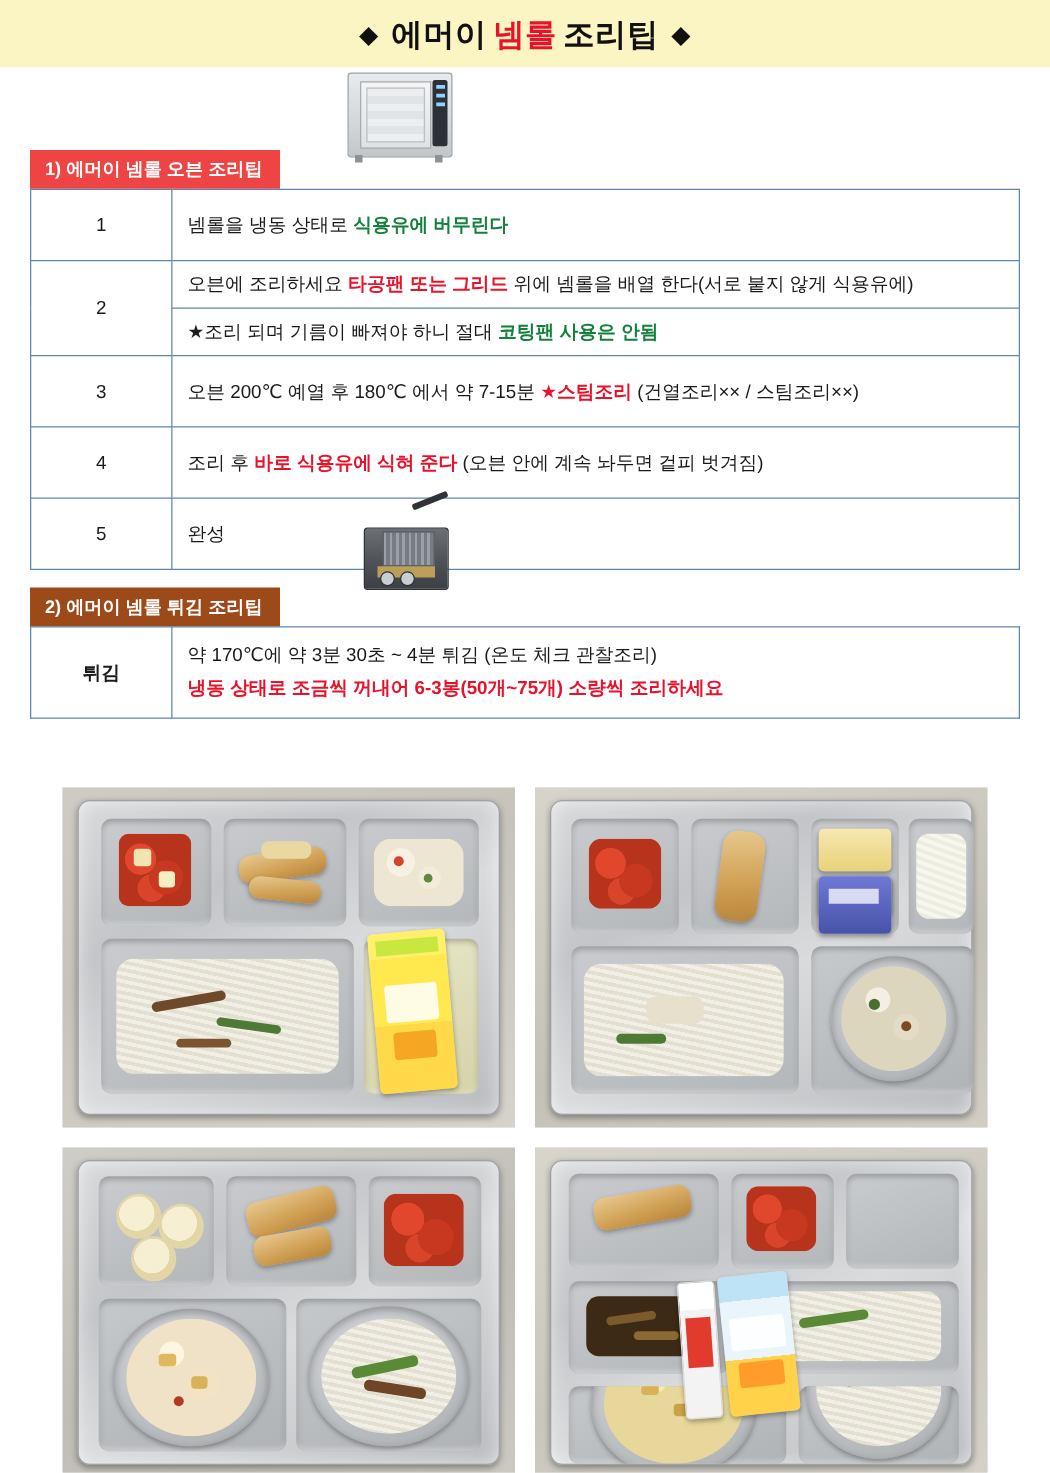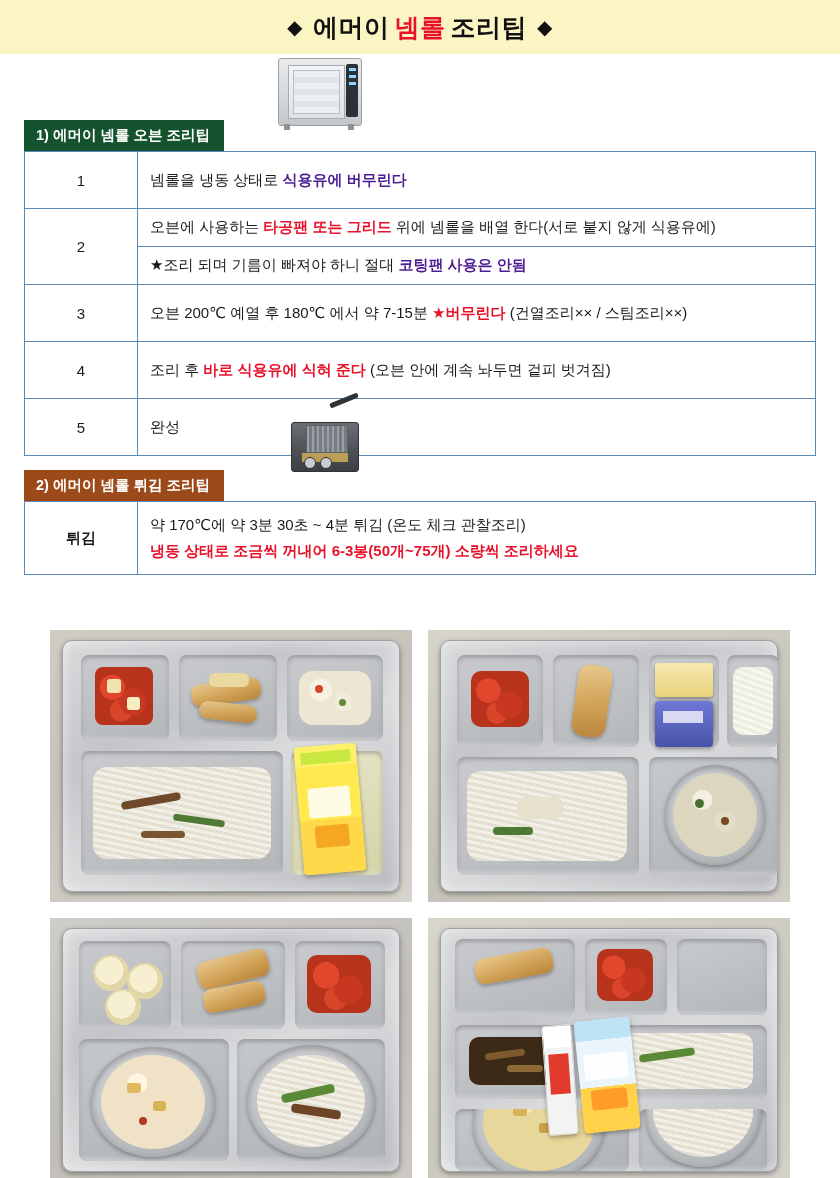--- a/index.html
+++ b/index.html
@@ -41,21 +41,21 @@
     margin-top: 14px;
   }
   .section-header {
     display: inline-block;
     color: #ffffff;
     font-size: 14.5px;
     font-weight: bold;
     padding: 6px 14px 6px 12px;
     margin-left: 24px;
   }
-  .sec-1 { background: #14532d; }
+  .sec-1 { background: #ef4444; }
   .sec-2 { background: #9c4a1a; }
 
   
   .appliance {
     position: absolute;
     top: -62px;
   }
   .oven-img { left: 278px; width: 82px; height: 72px; }
   .fryer-img { left: 285px; width: 80px; height: 68px; }
 
@@ -144,21 +144,21 @@
     font-size: 15px;
     vertical-align: middle;
   }
   table.fry-table td { border-color: #5b87b5; }
   .num-col {
     width: 88px;
     text-align: center;
     font-size: 15px;
   }
   .row-h1 { height: 38px; }
-  .hl-blue { color: #4c1d95; font-weight: bold; }
+  .hl-blue { color: #15803d; font-weight: bold; }
   .hl-red { color: #e8122a; font-weight: bold; }
   .fry-cell {
     line-height: 1.75;
   }
   .fry-label { text-align: center; font-weight: bold; }
 
   
   .photo-grid {
     position: absolute;
     left: 50px;
@@ -275,32 +275,32 @@
   <tbody>
     <tr>
       <td class="num-col row-h1">1</td>
       <td class="row-h1">
         <span>넴롤을 냉동 상태로 </span><span class="hl-blue">식용유에 버무린다</span>
       </td>
     </tr>
     <tr>
       <td class="num-col" rowspan="2">2</td>
       <td>
-        <span>오븐에 사용하는 </span><span class="hl-red">타공팬 또는 그리드</span><span> 위에 넴롤을 배열 한다(서로 붙지 않게 식용유에)</span>
+        <span>오븐에 조리하세요 </span><span class="hl-red">타공팬 또는 그리드</span><span> 위에 넴롤을 배열 한다(서로 붙지 않게 식용유에)</span>
       </td>
     </tr>
     <tr>
       <td>
         <span>★조리 되며 기름이 빠져야 하니 절대 </span><span class="hl-blue">코팅팬 사용은 안됨</span>
       </td>
     </tr>
     <tr>
       <td class="num-col row-h1">3</td>
       <td class="row-h1">
-        <span>오븐 200℃ 예열 후 180℃ 에서 약 7-15분 </span><span class="hl-red">★버무린다</span><span> (건열조리×× / 스팀조리××)</span>
+        <span>오븐 200℃ 예열 후 180℃ 에서 약 7-15분 </span><span class="hl-red">★스팀조리</span><span> (건열조리×× / 스팀조리××)</span>
       </td>
     </tr>
     <tr>
       <td class="num-col row-h1">4</td>
       <td class="row-h1">
         <span>조리 후 </span><span class="hl-red">바로 식용유에 식혀 준다</span><span> (오븐 안에 계속 놔두면 겉피 벗겨짐)</span>
       </td>
     </tr>
     <tr>
       <td class="num-col row-h1">5</td>

